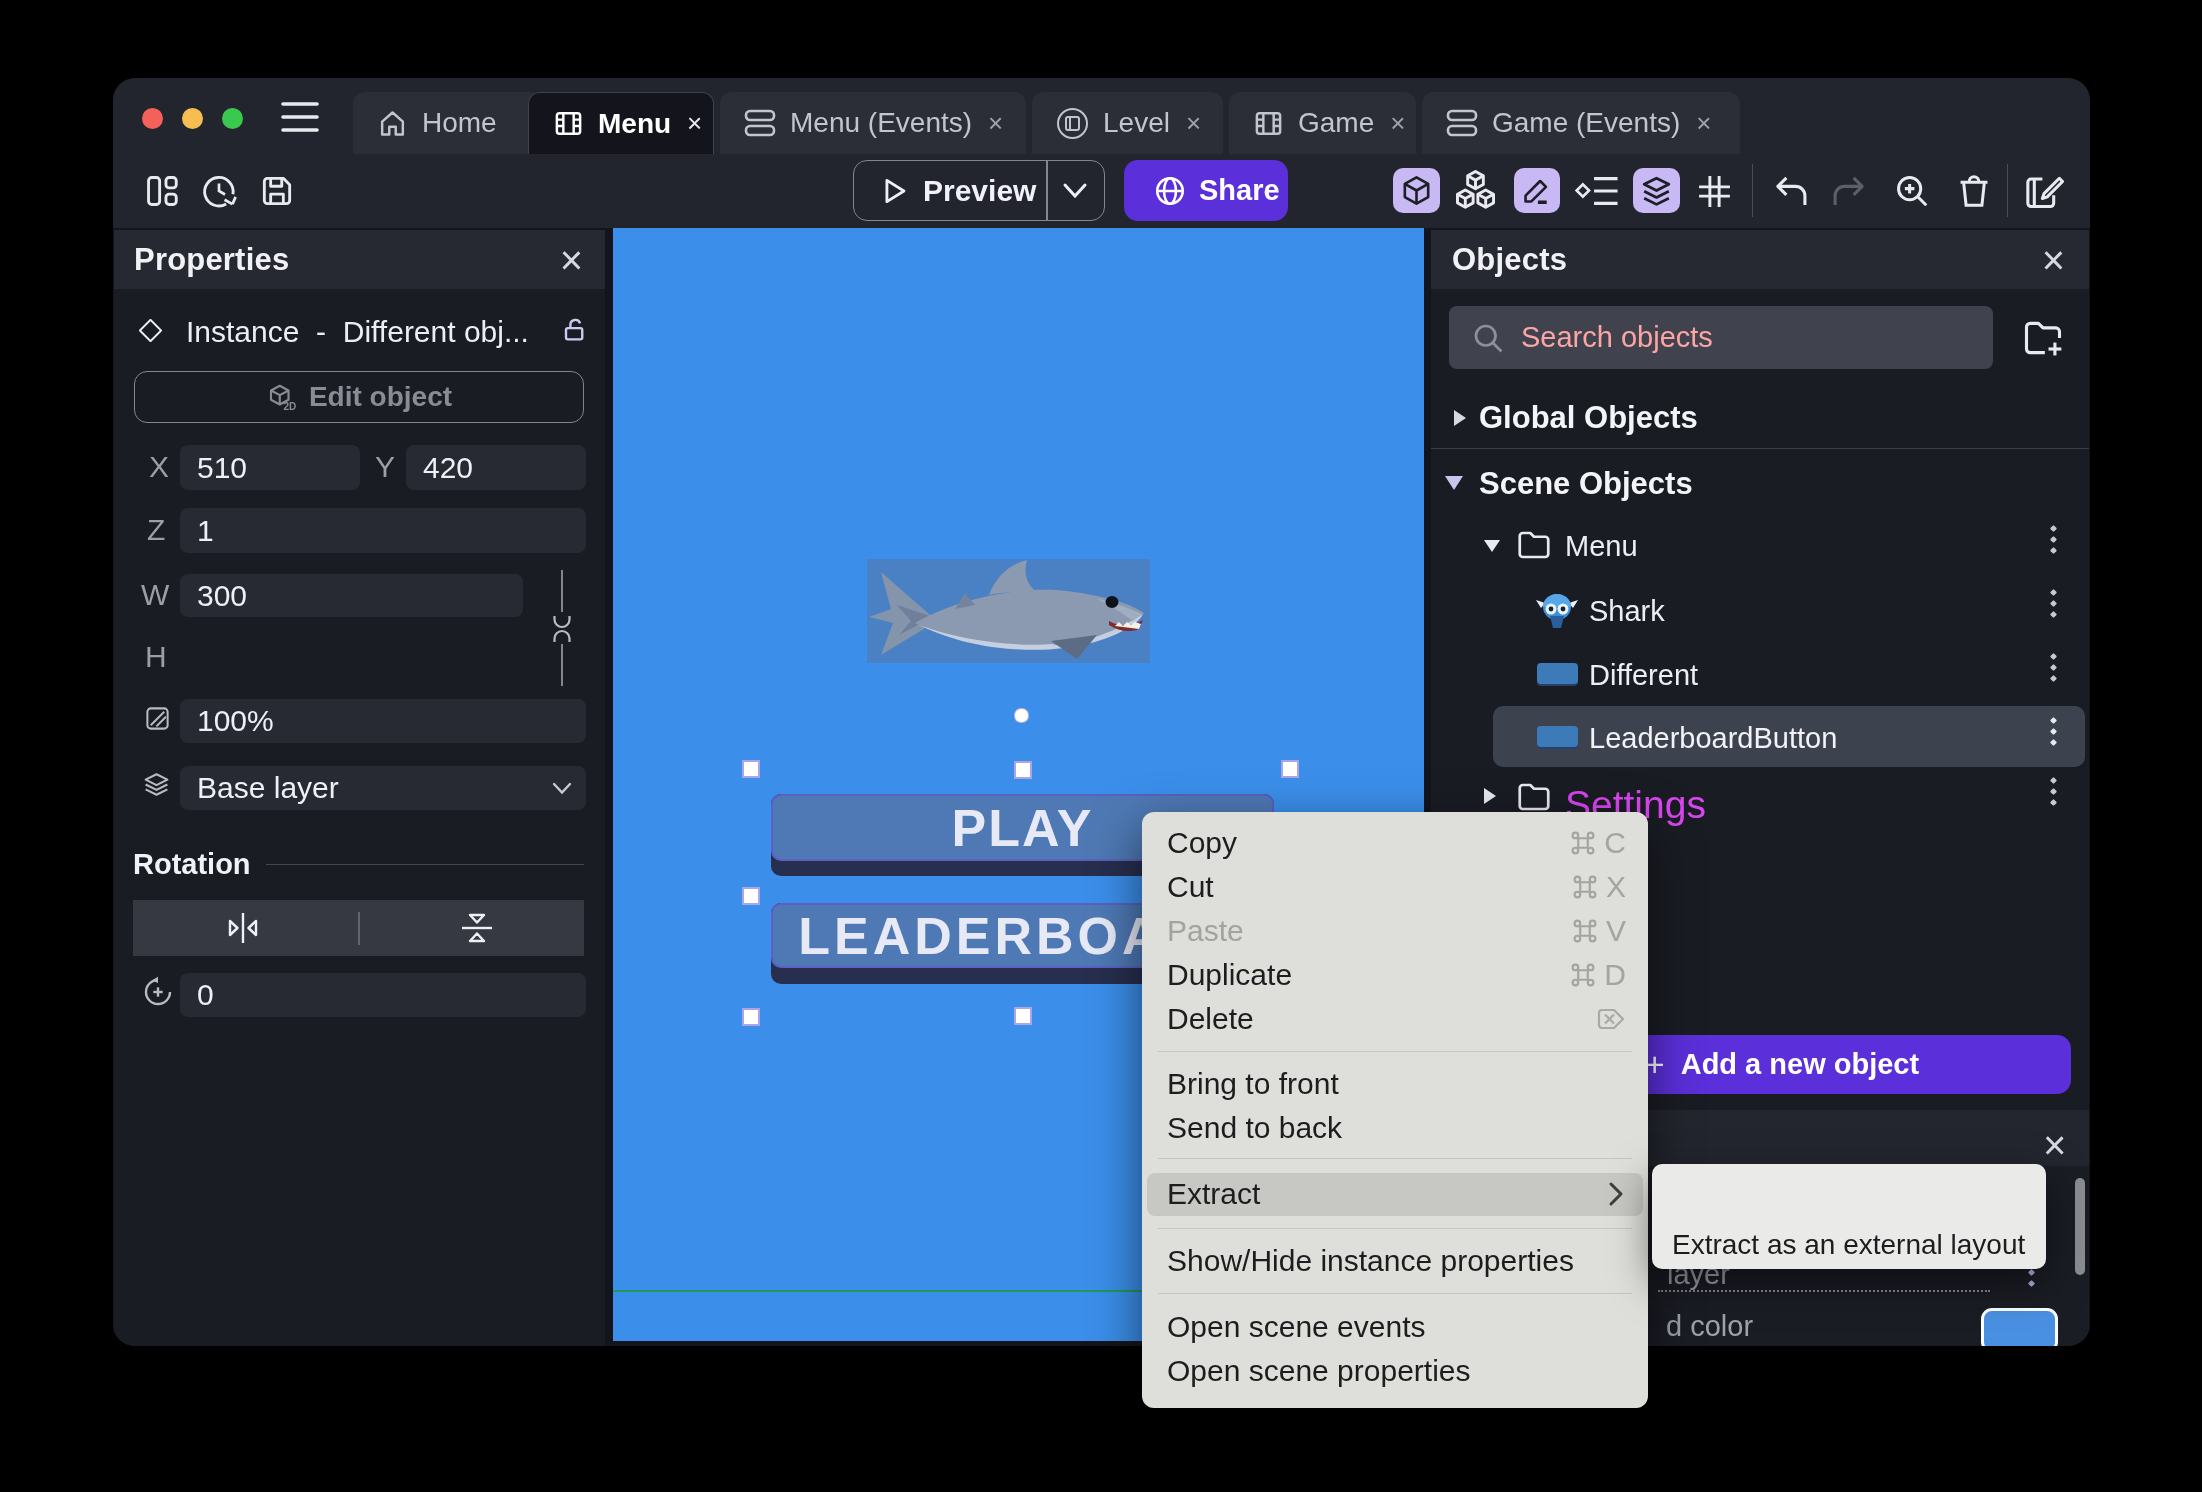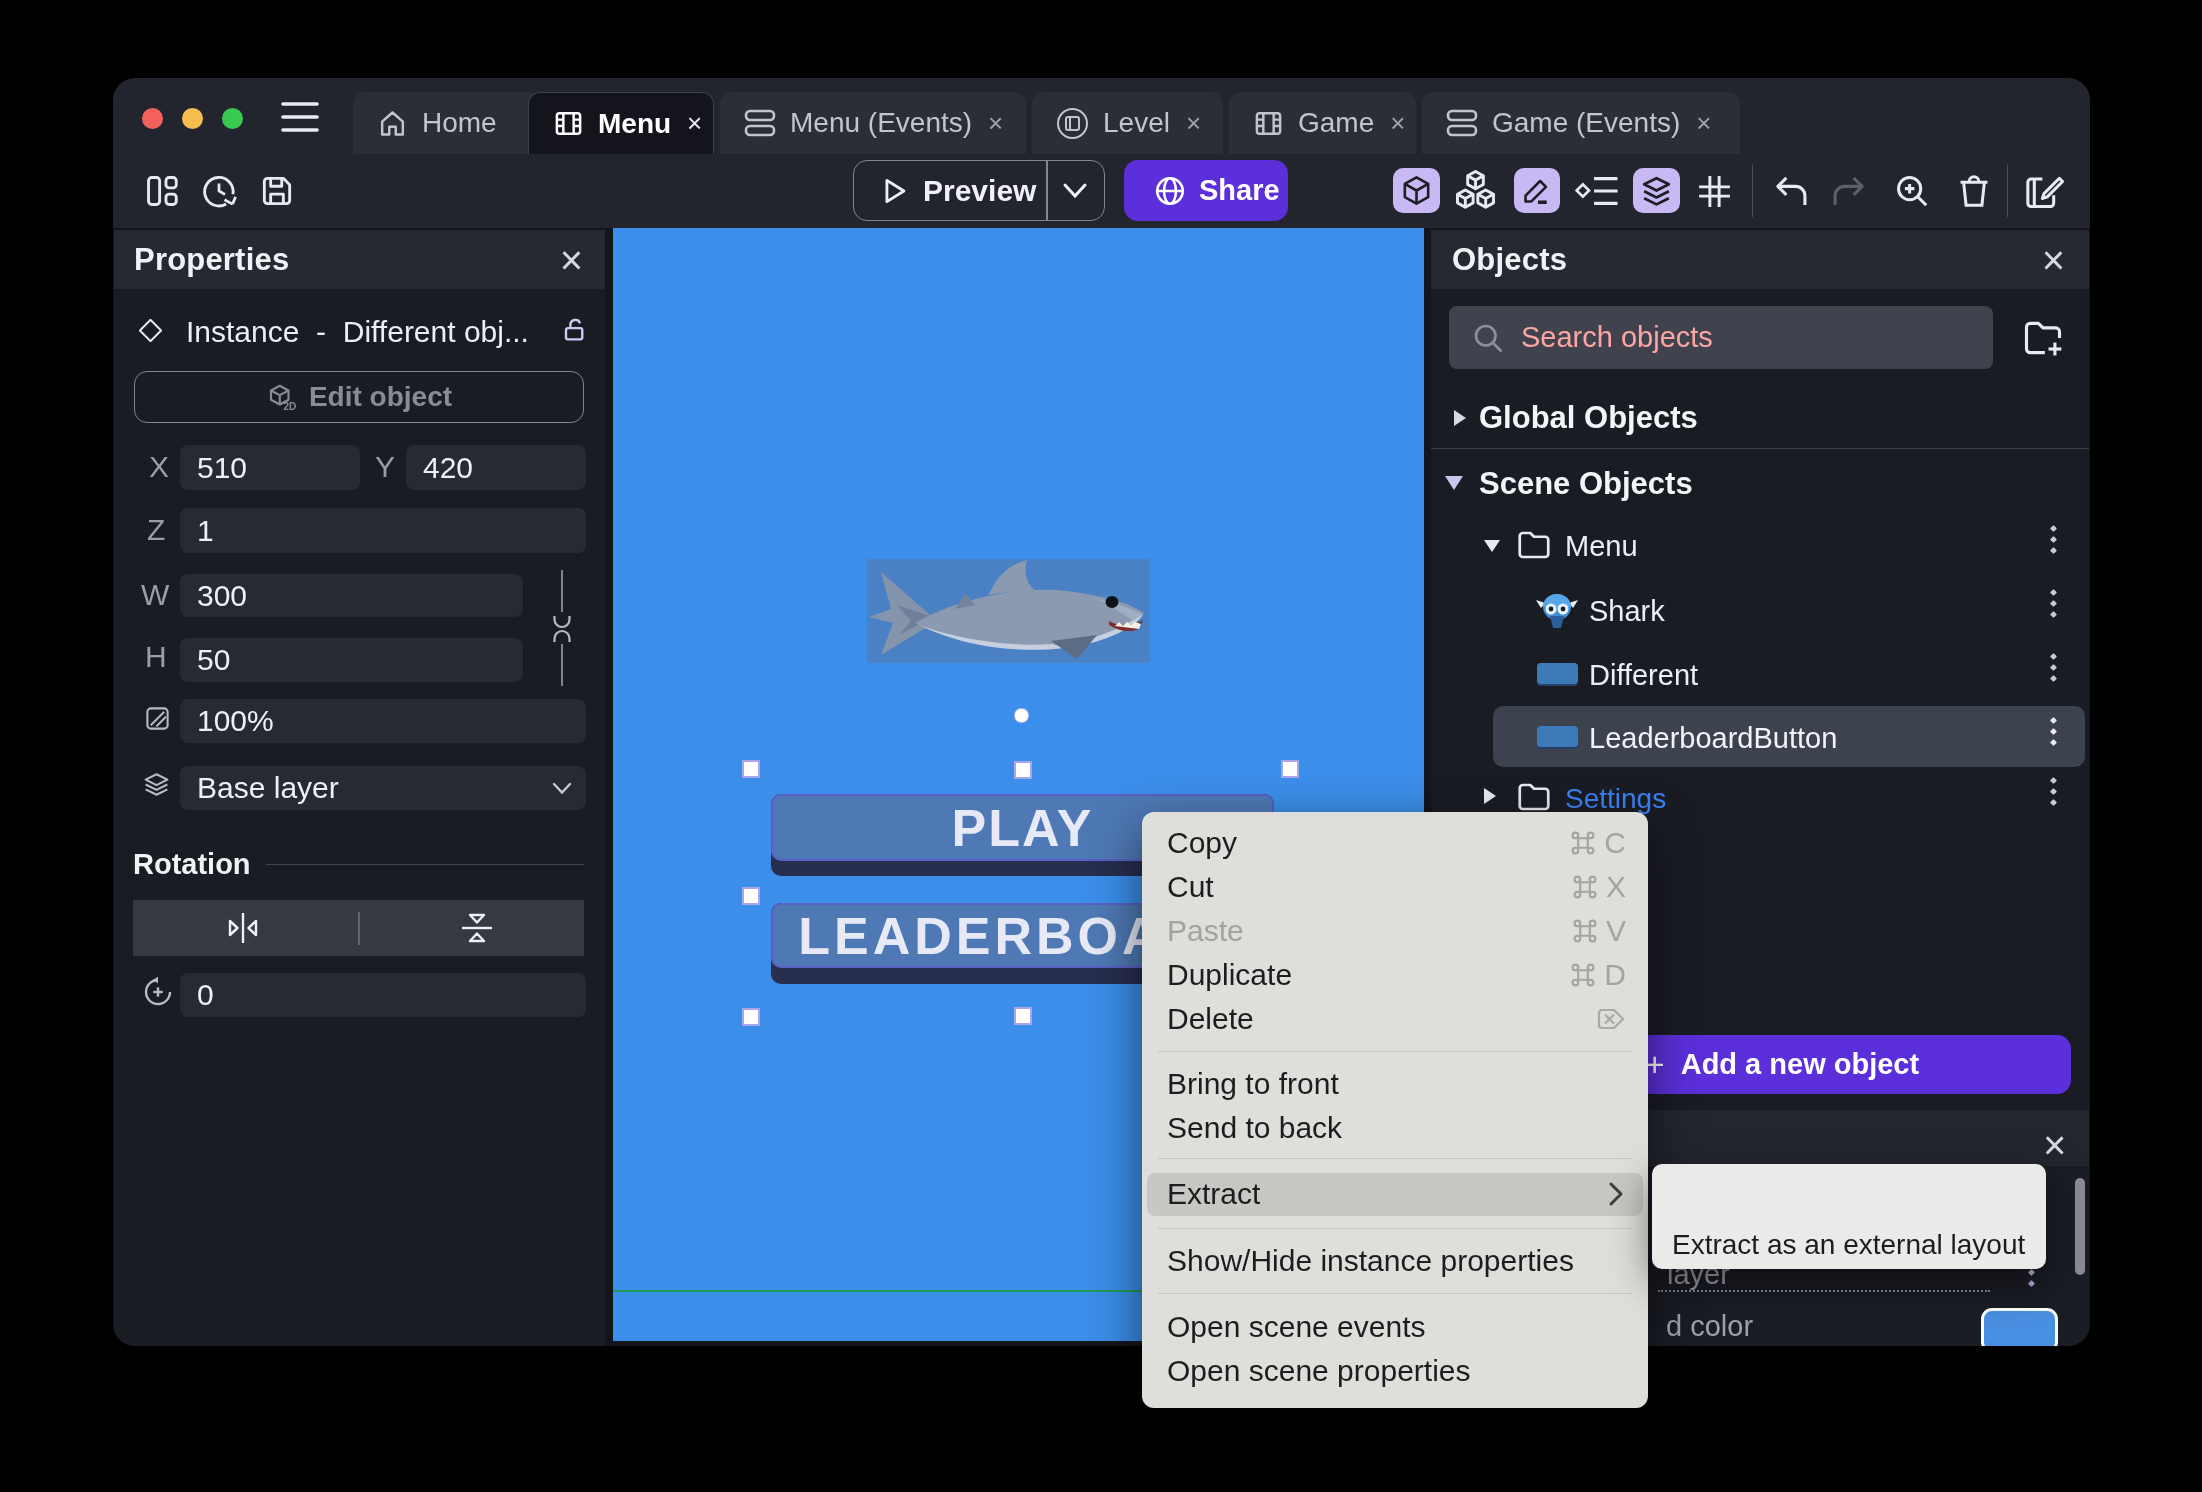--- a/index.html
+++ b/index.html
@@ -245,21 +245,20 @@
   </div>
   <div class="flabel" style="left:36px; top:372px;">X</div>
   <div class="field" style="left:67px; top:367px; width:180px; height:45px;">510</div>
   <div class="flabel" style="left:262px; top:372px;">Y</div>
   <div class="field" style="left:293px; top:367px; width:180px; height:45px;">420</div>
   <div class="flabel" style="left:34px; top:435px;">Z</div>
   <div class="field" style="left:67px; top:430px; width:406px; height:45px;">1</div>
   <div class="flabel" style="left:28px; top:500px;">W</div>
   <div class="field" style="left:67px; top:496px; width:343px; height:43px;">300</div>
   <div class="flabel" style="left:32px; top:562px;">H</div>
-  <div class="field" style="left:67px; top:560px; width:343px; height:44px;">50</div>
   <div class="abs" style="left:448px; top:492px; width:2px; height:42px; background:#83858f;"></div>
   <svg class="abs" style="left:438px; top:538px;" width="22" height="26" viewBox="0 0 22 26" fill="none" stroke="#b9bbc4" stroke-width="2.2">
       <path d="M3.5 0 v3.5 a7.5 7.5 0 0 0 15 0 V0"></path>
       <path d="M3.5 26 v-3.5 a7.5 7.5 0 0 1 15 0 V26"></path>
     </svg>
   <div class="abs" style="left:448px; top:566px; width:2px; height:42px; background:#83858f;"></div>
   <svg class="abs" style="left:31px; top:627px;" width="27" height="27" viewBox="0 0 24 24" fill="none" stroke="#b9bbc4" stroke-width="1.8">
       <rect x="3" y="3" width="18" height="18" rx="3"></rect>
       <line x1="6" y1="18" x2="18" y2="6"></line>
       <line x1="11" y1="19" x2="19.5" y2="10.5"></line>
@@ -370,21 +369,21 @@
       <i style="background:#e9eaef;"></i>
       <i style="background:#e9eaef;"></i>
     </div>
 
   <div class="abs" style="left:1371px; top:710px;">
       <div class="trirt" style="border-left-color:#e9eaef; border-left-width:12px; border-top-width:8px; border-bottom-width:8px;"></div>
     </div>
   <svg class="abs" style="left:1403px; top:702px;" width="36" height="34" viewBox="0 0 24 22" fill="none" stroke="#e9eaef" stroke-width="1.8" stroke-linejoin="round">
       <path d="M2.5 5 a2 2 0 0 1 2 -2 h5 l2.5 2.5 H19.5 a2 2 0 0 1 2 2 V17 a2 2 0 0 1 -2 2 H4.5 a2 2 0 0 1 -2 -2 Z"></path>
     </svg>
-  <div class="abs" style="left:1452px; top:705px; color:#3b82f6; font-size:28px;">Settings</div>
+  <div class="abs" style="left:1452px; top:705px; color:#d946ef; font-size:39px;">Settings</div>
   <div class="kebab" style="left:1938px; top:700px;">
       <i></i>
       <i></i>
       <i></i>
     </div>
 
   <div class="abs" style="left:1380px; top:957px; width:578px; height:59px; background:#5b2fd9; border-radius:14px; display:flex; align-items:center; justify-content:center; color:#fff; font-size:29px; font-weight:bold; gap:16px;">
       <span style="font-size:34px; font-weight:400;">+</span>
       <span>Add a new object</span>
     </div>

